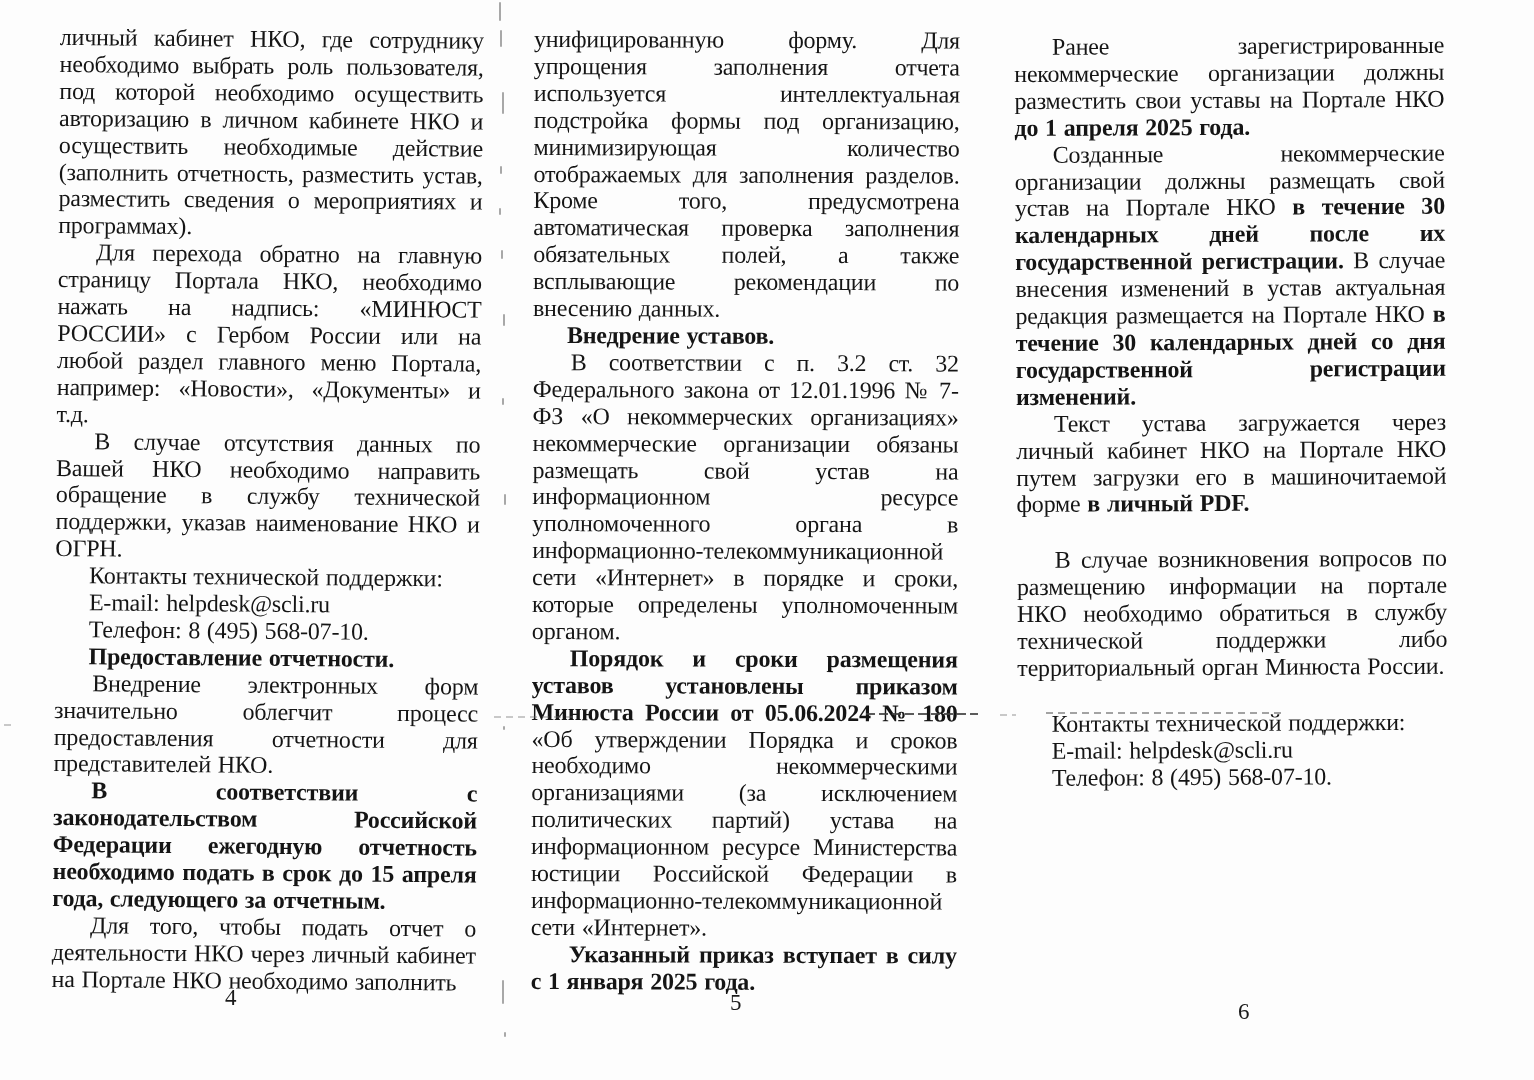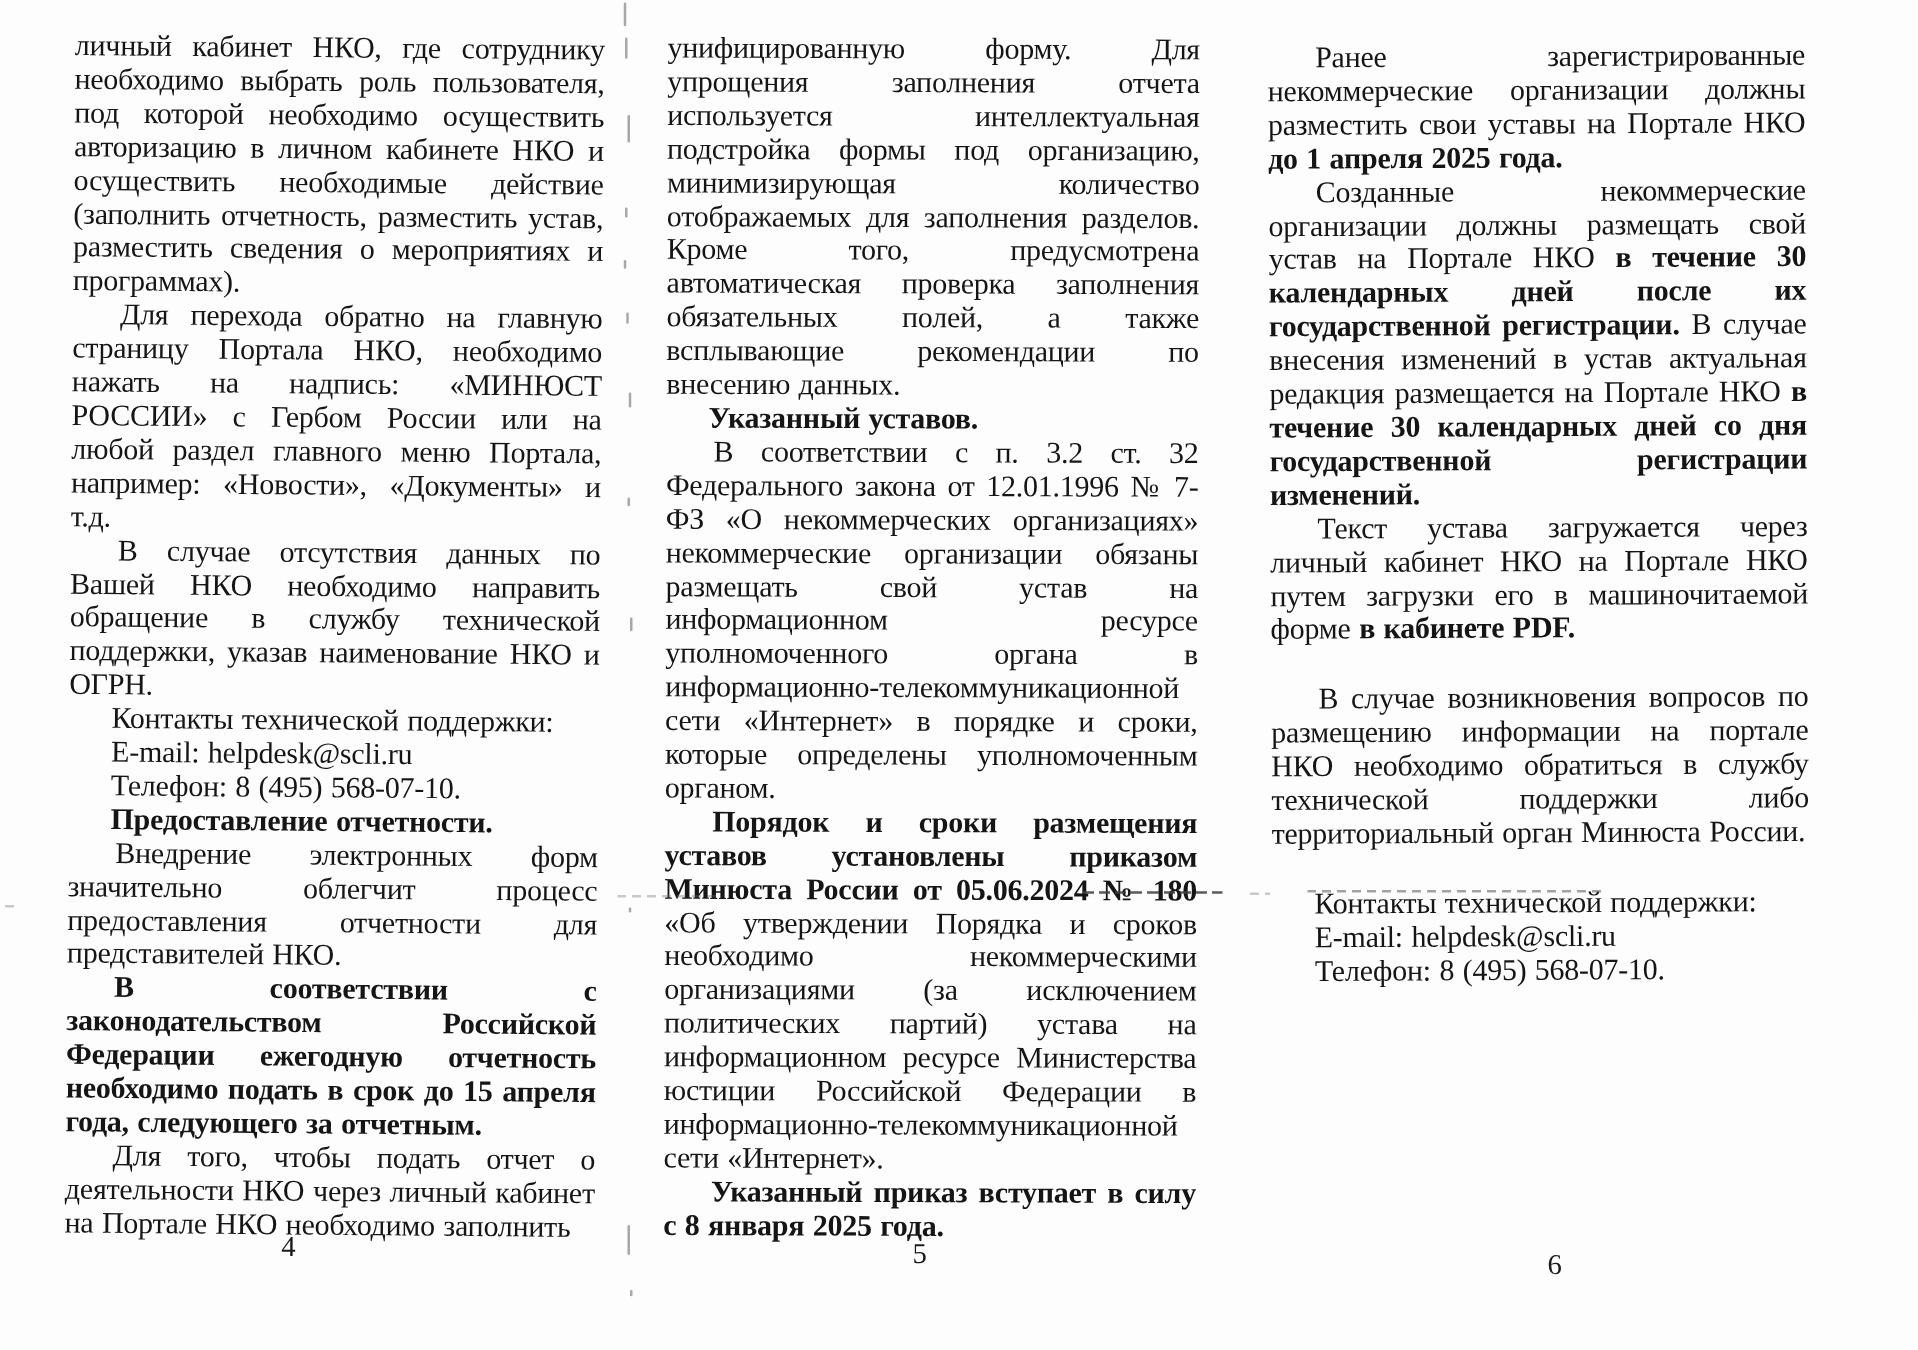--- a/index.html
+++ b/index.html
@@ -87,29 +87,29 @@
     <p class="para contact"><span>Контакты технической поддержки:</span></p>
     <p class="para contact"><span>E-mail: helpdesk@scli.ru</span></p>
     <p class="para contact"><span>Телефон: 8 (495) 568-07-10.</span></p>
     <p class="para heading"><span class="b">Предоставление отчетности.</span></p>
     <p class="para"><span>Внедрение электронных форм значительно облегчит процесс предоставления отчетности для представителей НКО.</span></p>
     <p class="para bold"><span class="b">В соответствии с законодательством Российской Федерации ежегодную отчетность необходимо подать в срок до 15 апреля года, следующего за отчетным.</span></p>
     <p class="para"><span>Для того, чтобы подать отчет о деятельности НКО через личный кабинет на Портале НКО необходимо заполнить</span></p>
   </div>
 <div class="column col-1">
     <p class="para no-indent"><span>унифицированную форму. Для упрощения заполнения отчета используется интеллектуальная подстройка формы под организацию, минимизирующая количество отображаемых для заполнения разделов. Кроме того, предусмотрена автоматическая проверка заполнения обязательных полей, а также всплывающие рекомендации по внесению данных.</span></p>
-    <p class="para heading"><span class="b">Указанный уставов.</span></p>
+    <p class="para heading"><span class="b">Внедрение уставов.</span></p>
     <p class="para"><span>В соответствии с п. 3.2 ст. 32 Федерального закона от 12.01.1996 № 7-ФЗ «О некоммерческих организациях» некоммерческие организации обязаны размещать свой устав на информационном ресурсе уполномоченного органа в информационно-телекоммуникационной сети «Интернет» в порядке и сроки, которые определены уполномоченным органом.</span></p>
     <p class="para"><span class="b">Порядок и сроки размещения уставов установлены приказом Минюста России от 05.06.2024 № 180</span><span> «Об утверждении Порядка и сроков необходимо некоммерческими организациями (за исключением политических партий) устава на информационном ресурсе Министерства юстиции Российской Федерации в информационно-телекоммуникационной сети «Интернет».</span></p>
-    <p class="para bold"><span class="b">Указанный приказ вступает в силу с 8 января 2025 года.</span></p>
+    <p class="para bold"><span class="b">Указанный приказ вступает в силу с 1 января 2025 года.</span></p>
   </div>
 <div class="column col-2">
     <p class="para"><span>Ранее зарегистрированные некоммерческие организации должны разместить свои уставы на Портале НКО </span><span class="b">до 1 апреля 2025 года.</span></p>
     <p class="para"><span>Созданные некоммерческие организации должны размещать свой устав на Портале НКО </span><span class="b">в течение 30 календарных дней после их государственной регистрации.</span><span> В случае внесения изменений в устав актуальная редакция размещается на Портале НКО </span><span class="b">в течение 30 календарных дней со дня государственной регистрации изменений.</span></p>
-    <p class="para"><span>Текст устава загружается через личный кабинет НКО на Портале НКО путем загрузки его в машиночитаемой форме </span><span class="b">в кабинете PDF.</span></p>
+    <p class="para"><span>Текст устава загружается через личный кабинет НКО на Портале НКО путем загрузки его в машиночитаемой форме </span><span class="b">в личный PDF.</span></p>
     <p class="para gap-top"><span>В случае возникновения вопросов по размещению информации на портале НКО необходимо обратиться в службу технической поддержки либо территориальный орган Минюста России.</span></p>
     <p class="para contact gap-top"><span>Контакты технической поддержки:</span></p>
     <p class="para contact"><span>E-mail: helpdesk@scli.ru</span></p>
     <p class="para contact"><span>Телефон: 8 (495) 568-07-10.</span></p>
   </div>
 
 <div class="page-number pn-4">4</div>
 <div class="page-number pn-5">5</div>
 <div class="page-number pn-6">6</div>
 

